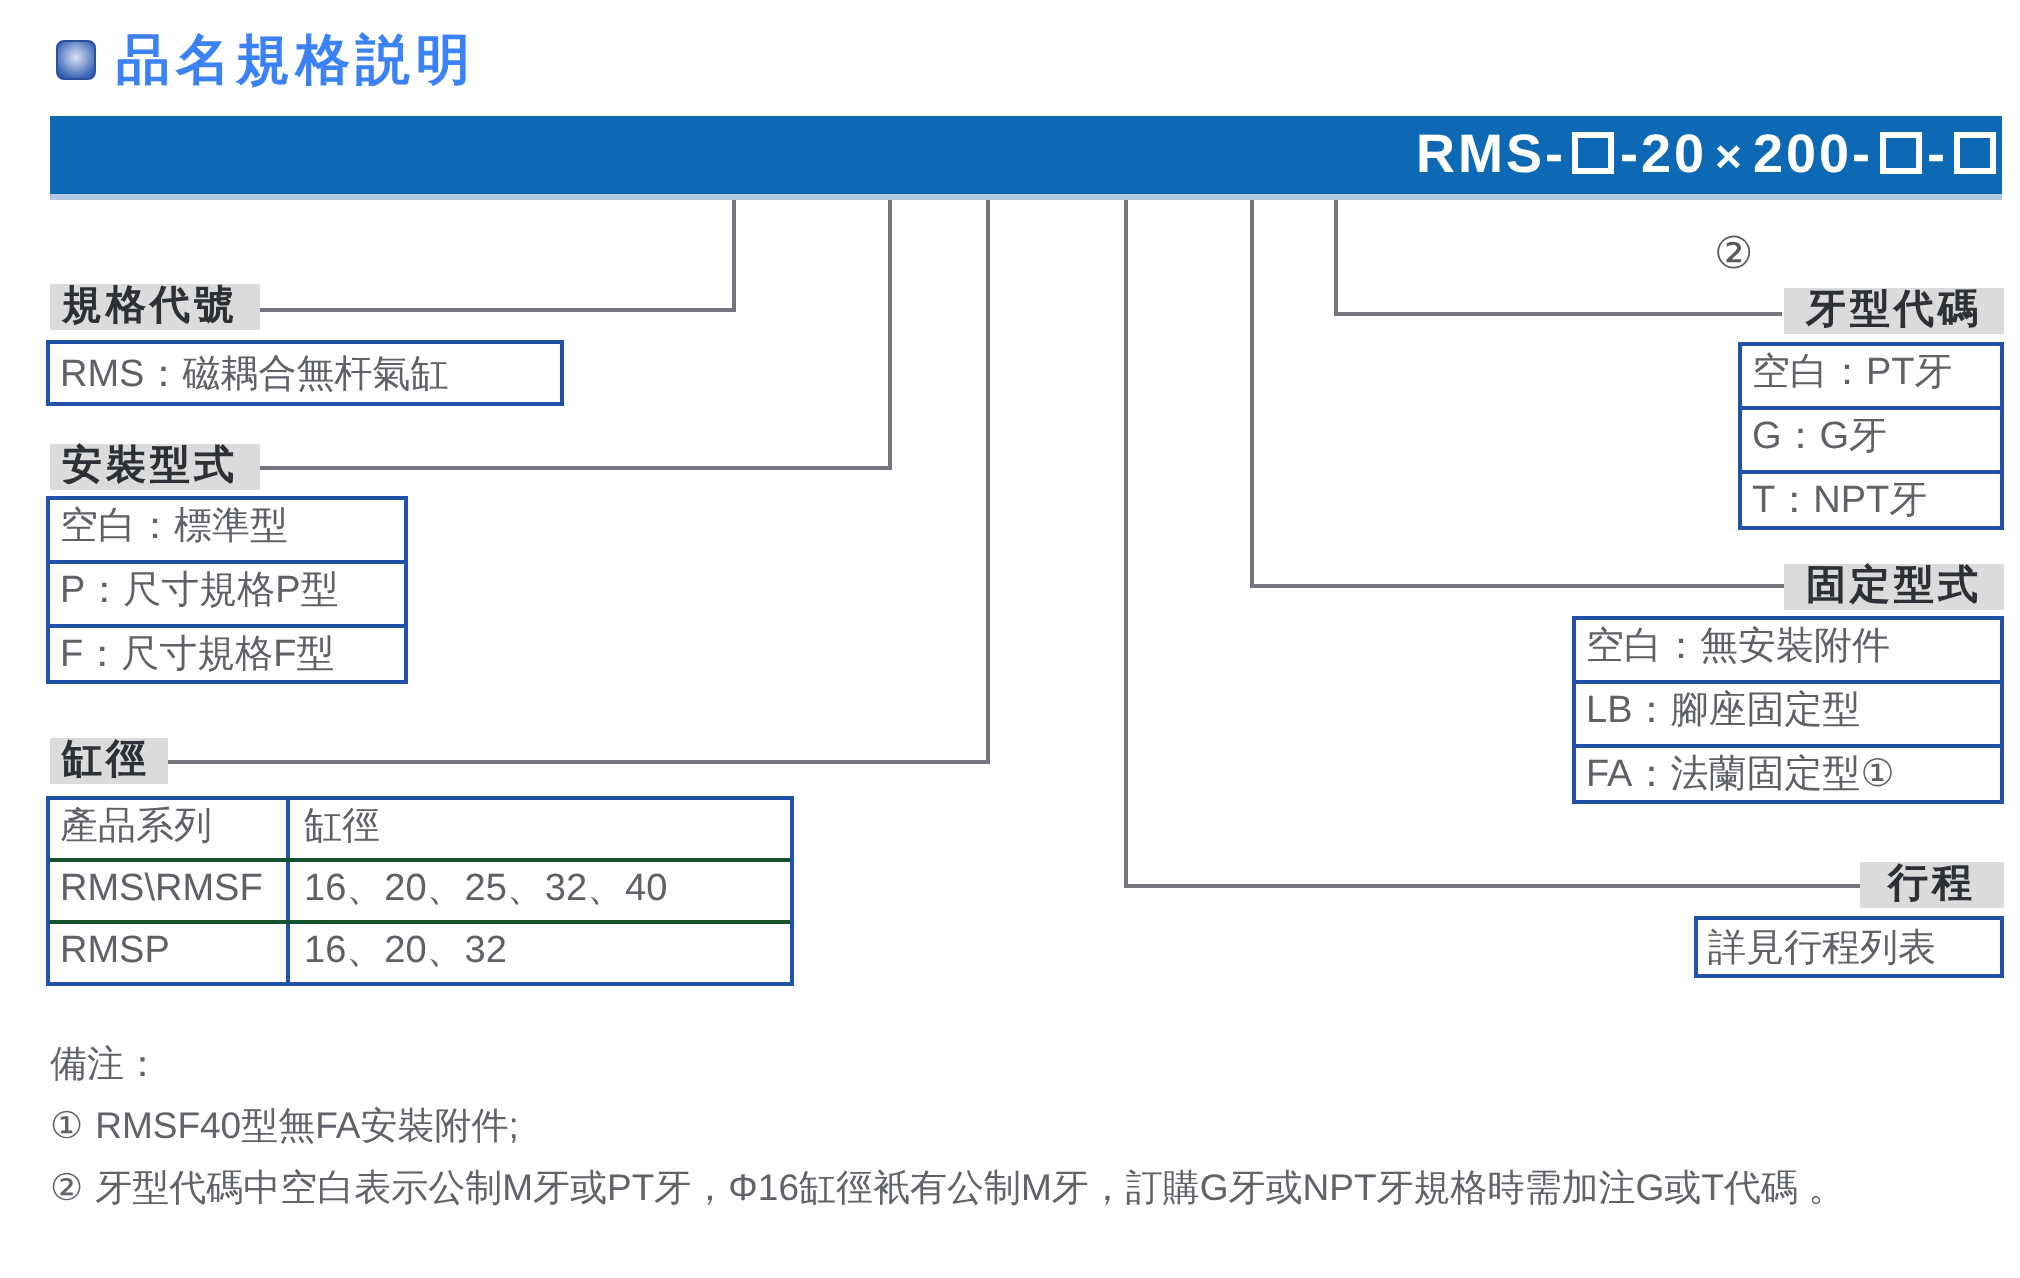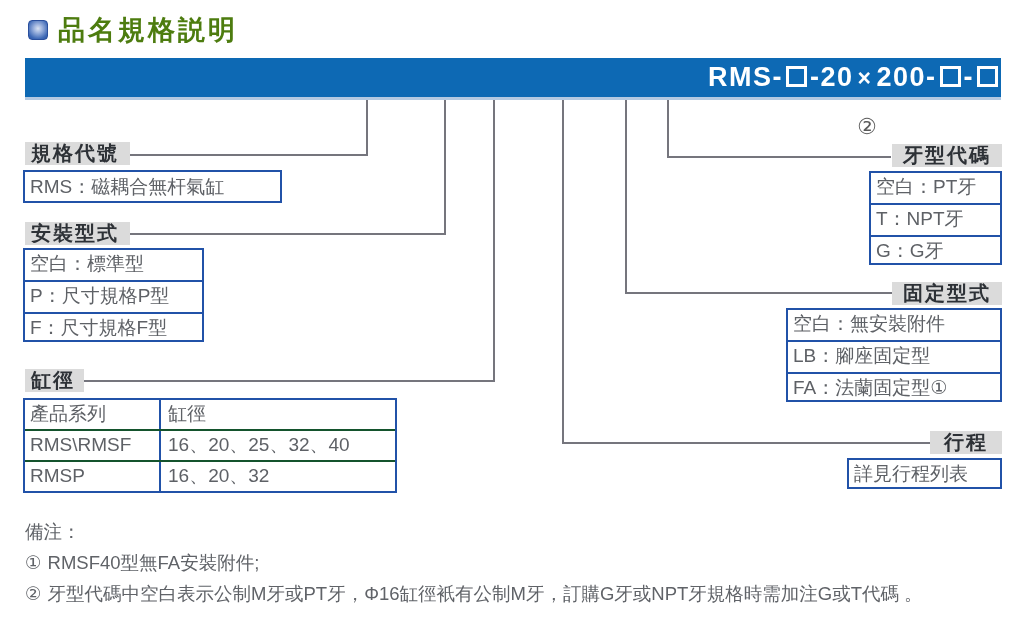--- a/index.html
+++ b/index.html
@@ -4,21 +4,21 @@
 <style>
   html,body{margin:0;padding:0;background:#ffffff;}
   body{font-family:"Liberation Sans","DejaVu Sans",sans-serif;}
   .stage{position:relative;width:1010px;height:639px;background:#ffffff;overflow:hidden;}
 
   
   .title-row{position:absolute;left:28px;top:12px;display:flex;align-items:center;}
   .title-icon{width:20px;height:20px;border-radius:4px;margin-right:10px;
     background:radial-gradient(circle at 50% 42%, #d9e2f2 0%, #9db3de 30%, #3e69b6 75%, #2c55a4 100%);
     border:1px solid #2a4f9d;box-sizing:border-box;}
-  .page-title{font-size:27px;font-weight:bold;color:#4d7c0f;letter-spacing:3px;}
+  .page-title{font-size:27px;font-weight:bold;color:#3b82f6;letter-spacing:3px;}
 
   
   .model-bar{position:absolute;left:25px;top:58px;width:976px;height:39px;
     background:#0d69b4;border-bottom:3px solid #b3c9e2;
     display:flex;align-items:center;justify-content:flex-end;}
   .model-code{color:#ffffff;font-size:27px;font-weight:bold;letter-spacing:1.5px;white-space:nowrap;}
   .model-code .sq{display:inline-block;width:15px;height:15px;border:3px solid #ffffff;margin:0 3px;vertical-align:-1px;}
   .model-code .mul{display:inline-block;margin:0 4px;font-size:23px;}
 
   
@@ -34,21 +34,21 @@
     color:#5e6166;font-size:19px;}
   .cbox .row{height:30px;line-height:28px;padding:0 5px;white-space:nowrap;overflow:hidden;}
   .cbox .row + .row{border-top:2px solid #2152a8;}
   .cbox.single{display:flex;align-items:center;padding:0 5px;white-space:nowrap;}
 
   
   .btable{position:absolute;background:#ffffff;border:2px solid #2152a8;box-sizing:border-box;
     color:#5e6166;font-size:19px;}
   .btable .trow{display:flex;height:29px;line-height:27px;}
   .btable .trow + .trow{border-top:2px solid #14532d;justify-content:center;}
-  .btable .c1{width:136px;border-right:2px solid #2152a8;padding:0 5px;box-sizing:border-box;white-space:nowrap;}
+  .btable .c1{width:120px;border-right:2px solid #2152a8;padding:0 5px;box-sizing:border-box;white-space:nowrap;}
   .btable .c2{flex:1;padding:0 7px;white-space:nowrap;}
 
   .badge{position:absolute;color:#5a5a5a;font-size:22px;}
 
   
   .notes{position:absolute;left:25px;top:516px;width:962px;color:#606368;font-size:18.5px;line-height:31px;}
   .note-item{padding-left:26px;text-indent:-26px;}
   .note-item .marker{margin-right:6px;}
 </style>
 </head>
@@ -108,22 +108,22 @@
     <div class="trow">
       <div class="c1">RMSP</div>
       <div class="c2">16、20、32</div>
     </div>
   </div>
 
   <div class="badge" style="left:857px;top:114px;">②</div>
   <div class="sec-label right" style="left:892px;top:144px;width:110px;">牙型代碼</div>
   <div class="cbox" style="left:869px;top:171px;width:133px;height:94px;">
     <div class="row">空白：PT牙</div>
+    <div class="row">G：G牙</div>
     <div class="row">T：NPT牙</div>
-    <div class="row">G：G牙</div>
   </div>
 
   <div class="sec-label right" style="left:892px;top:282px;width:110px;">固定型式</div>
   <div class="cbox" style="left:786px;top:308px;width:216px;height:94px;">
     <div class="row">空白：無安裝附件</div>
     <div class="row">LB：腳座固定型</div>
     <div class="row">FA：法蘭固定型①</div>
   </div>
 
   <div class="sec-label right" style="left:930px;top:431px;width:72px;">行程</div>

